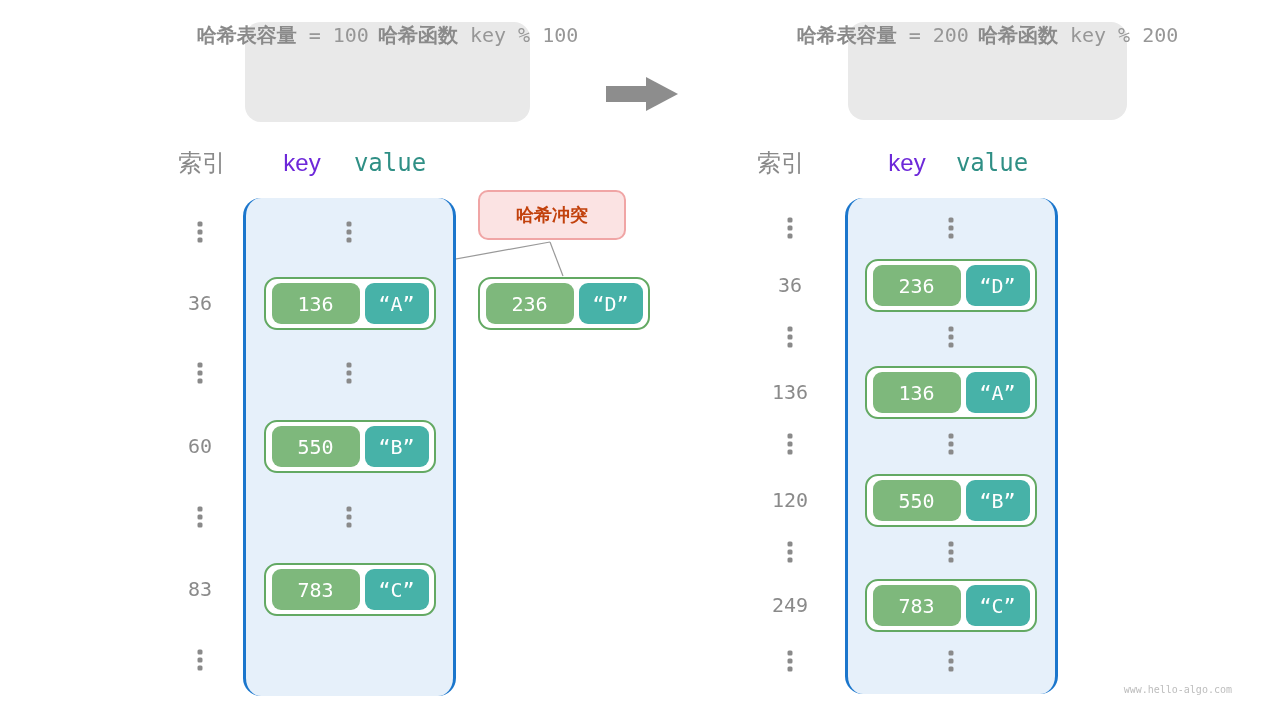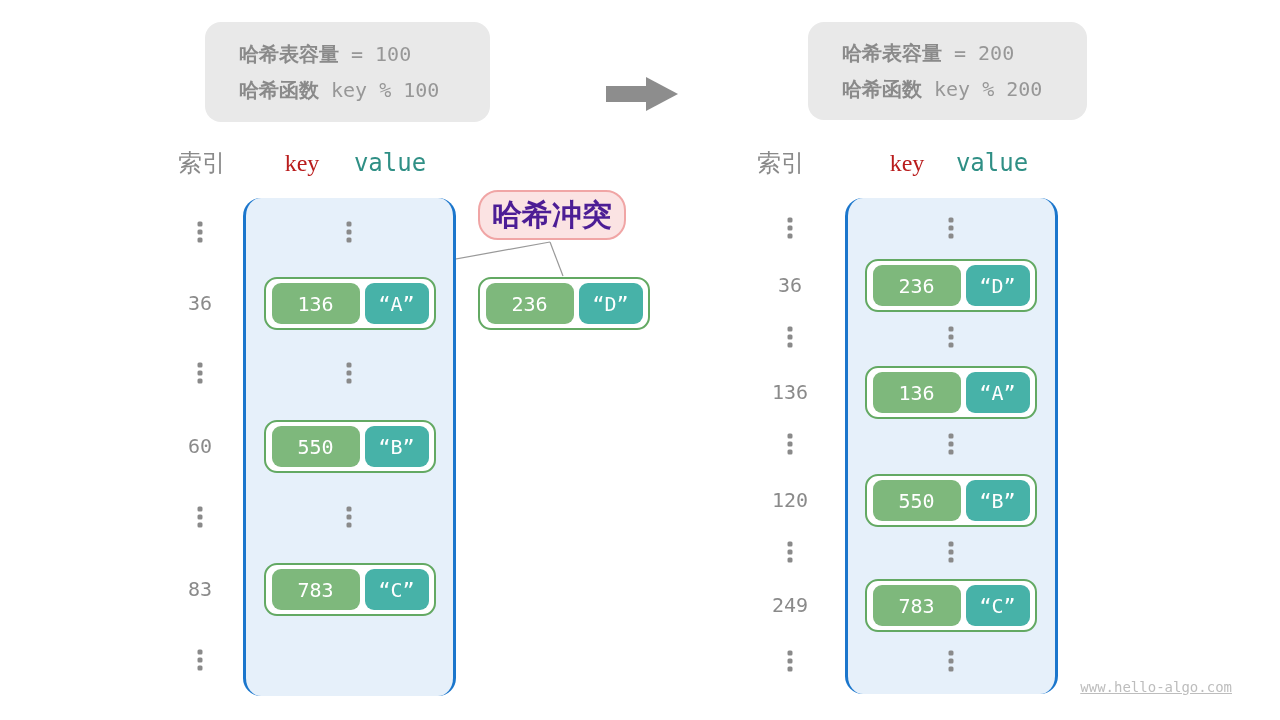--- a/index.html
+++ b/index.html
@@ -6,37 +6,37 @@
   .canvas{
     position:relative;width:1280px;height:720px;background:#ffffff;overflow:hidden;
     font-family:"DejaVu Sans","Liberation Sans",sans-serif;
   }
   .abs{position:absolute;}
   .ctr{transform:translate(-50%,-50%);white-space:nowrap;}
 
   
   .infobox{
     background:#e9e9e9;border-radius:16px;color:#8a8a8a;
-    display:flex;flex-direction:column;justify-content:center;gap:9px;
-    padding:0 34px;box-sizing:border-box;
+    display:flex;flex-direction:row;justify-content:center;gap:9px;
+    padding:0 34px;box-sizing:border-box;margin-left:40px;
   }
   .infoline{display:flex;align-items:baseline;gap:12px;font-size:20px;white-space:nowrap;}
   .cjk-b{font-weight:bold;color:#8a8a8a;}
   .monoval{font-family:"DejaVu Sans Mono","Liberation Mono",monospace;color:#979797;text-align:center;}
 
   .bigtitle{font-size:23px;font-weight:bold;color:#2d2d2d;letter-spacing:1px;}
 
   
   .arrow-tail{background:#8d8d8d;}
   .arrow-head{width:0;height:0;border-top:17px solid transparent;border-bottom:17px solid transparent;border-left:32px solid #8d8d8d;}
 
   
   .hdr{font-size:24px;}
   .hdr-index{color:#8a8a8a;}
-  .hdr-key{color:#b91c1c;font-family:Liberation Serif, serif;text-align:right;}
+  .hdr-key{color:#6d28d9;font-family:Liberation Sans, sans-serif;text-align:right;}
   .hdr-value{color:#2f8f85;font-family:"DejaVu Sans Mono","Liberation Mono",monospace;}
 
   
   .bucket{
     background:#e6f0fa;
     border-left:3px solid #1b76cc;border-right:3px solid #1b76cc;
     border-radius:18px;box-sizing:border-box;
   }
 
   
@@ -58,28 +58,28 @@
   .cell{
     height:41px;border-radius:9px;color:#ffffff;
     font-family:"DejaVu Sans Mono","Liberation Mono",monospace;font-size:20px;
     display:flex;align-items:center;justify-content:center;
   }
   .cell-key{width:88px;background:#7eb87c;}
   .cell-val{width:64px;background:#47b2a8;}
 
   
   .collision{
-    background:#fbe3e3;border:2px solid #f0a5a5;border-radius:20px;
+    background:#fbe3e3;border:2px solid #f0a5a5;border-radius:10px;
     display:flex;align-items:center;justify-content:center;
-    font-size:30px;font-weight:bold;color:#4c1d95;box-sizing:border-box;
+    font-size:18px;font-weight:bold;color:#c2410c;box-sizing:border-box;
   }
 
   .watermark{
     font-family:"DejaVu Sans Mono","Liberation Mono",monospace;
-    font-size:14px;color:#bdbdbd;text-decoration:underline;
+    font-size:10px;color:#bdbdbd;
   }
 </style>
 </head>
 <body>
 
 <div class="canvas">
 
   <svg class="abs" style="left:0;top:0;" width="1280" height="720" viewBox="0 0 1280 720">
     <line x1="550" y1="242" x2="356" y2="277" stroke="#999999" stroke-width="1.2"></line>
     <line x1="550" y1="242" x2="563" y2="276" stroke="#999999" stroke-width="1.2"></line>

